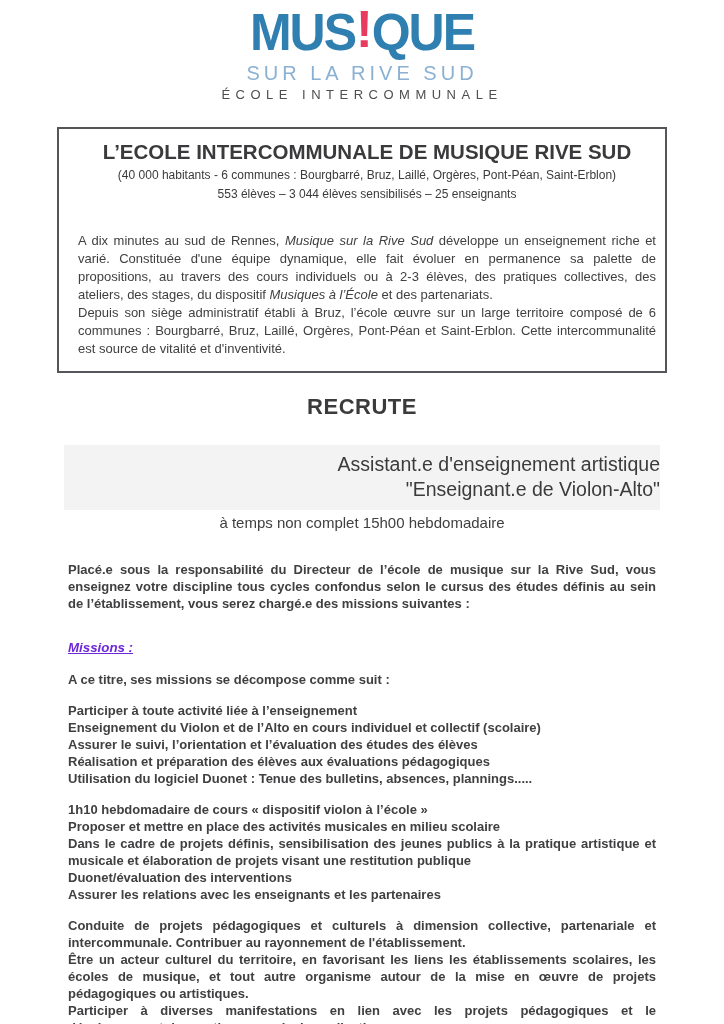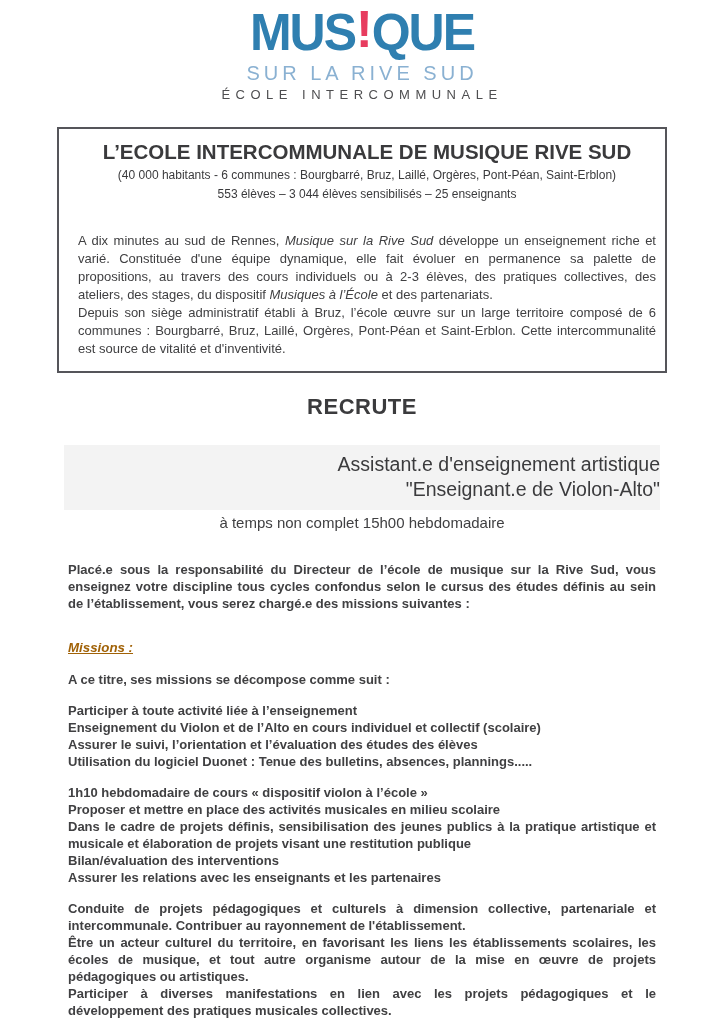--- a/index.html
+++ b/index.html
@@ -102,21 +102,21 @@
   
   .content { margin: 0 68px; }
   .content p { margin: 0; font-size: 13px; line-height: 17px; text-align: justify; font-weight: bold; }
   .intro { margin-top: 30px !important; }
   .missions-h {
     margin: 28px 0 0 0;
     font-size: 13.3px;
     font-weight: bold;
     font-style: italic;
     text-decoration: underline;
-    color: #a16207;
+    color: #6d28d9;
   }
   .missions-intro { margin-top: 16px !important; }
   .mission-list { margin-top: 14px; }
   .mission-list p { margin: 0; }
   .mission-list.projects p { text-align: justify; }
 </style>
 </head>
 <body>
 
 <div class="page">
@@ -146,28 +146,29 @@
   <main class="content">
     <p class="intro">Placé.e sous la responsabilité du Directeur de l’école de musique sur la Rive Sud, vous enseignez votre discipline tous cycles confondus selon le cursus des études définis au sein de l’établissement, vous serez chargé.e des missions suivantes :</p>
 
     <h3 class="missions-h">Missions :</h3>
     <p class="missions-intro">A ce titre, ses missions se décompose comme suit :</p>
 
     <div class="mission-list">
         <p>Participer à toute activité liée à l’enseignement</p>
         <p>Enseignement du Violon et de l’Alto en cours individuel et collectif (scolaire)</p>
         <p>Assurer le suivi, l’orientation et l’évaluation des études des élèves</p>
+        <p>Réalisation et préparation des élèves aux évaluations pédagogiques</p>
         <p>Utilisation du logiciel Duonet : Tenue des bulletins, absences, plannings.....</p>
       </div>
 
     <div class="mission-list">
         <p>1h10 hebdomadaire de cours « dispositif violon à l’école »</p>
         <p>Proposer et mettre en place des activités musicales en milieu scolaire</p>
         <p>Dans le cadre de projets définis, sensibilisation des jeunes publics à la pratique artistique et musicale et élaboration de projets visant une restitution publique</p>
-        <p>Bilan/évaluation des interventions</p>
+        <p>Duonet/évaluation des interventions</p>
         <p>Assurer les relations avec les enseignants et les partenaires</p>
       </div>
 
     <div class="mission-list projects">
         <p>Conduite de projets pédagogiques et culturels à dimension collective, partenariale et intercommunale. Contribuer au rayonnement de l'établissement.</p>
         <p>Être un acteur culturel du territoire, en favorisant les liens les établissements scolaires, les écoles de musique, et tout autre organisme autour de la mise en œuvre de projets pédagogiques ou artistiques.</p>
         <p>Participer à diverses manifestations en lien avec les projets pédagogiques et le développement des pratiques musicales collectives.</p>
       </div>
   </main>
 

